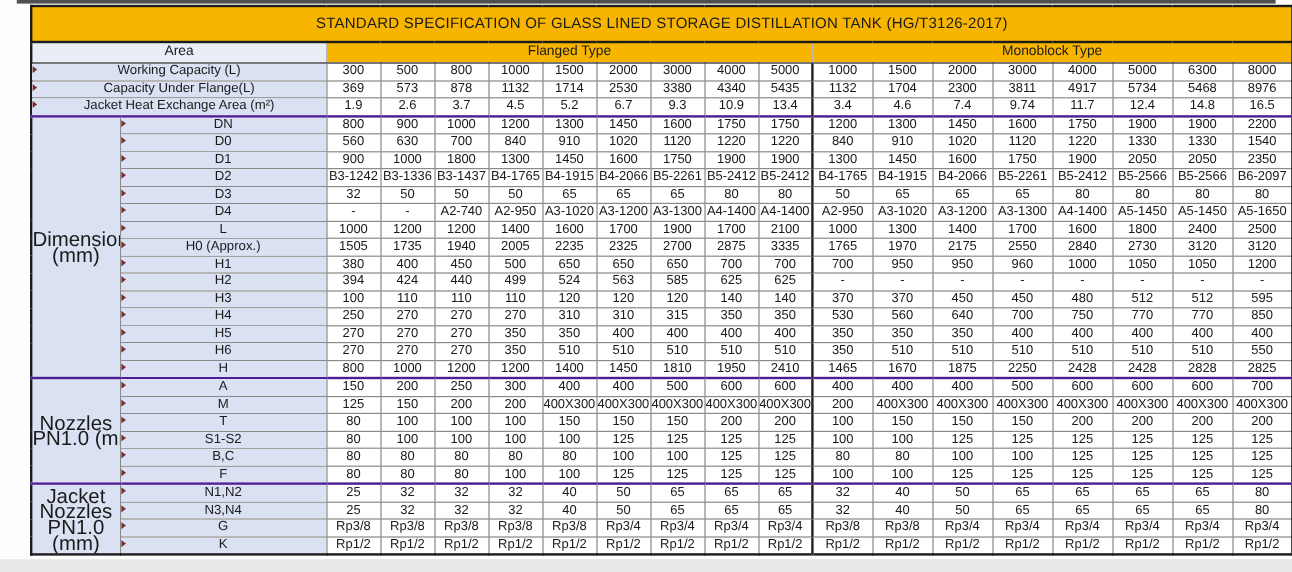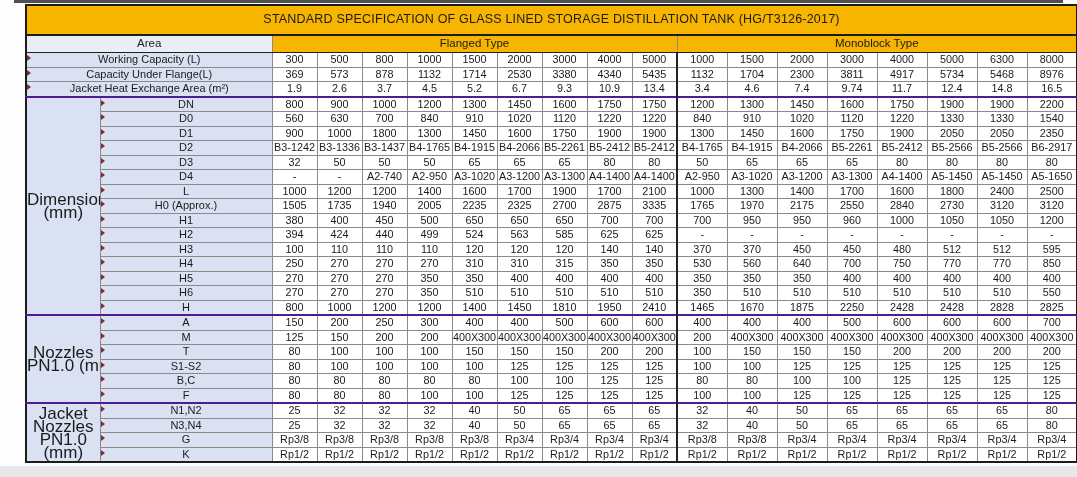--- a/index.html
+++ b/index.html
@@ -199,21 +199,21 @@
             <td class="val">B5-2261</td>
             <td class="val">B5-2412</td>
             <td class="val">B5-2412</td>
             <td class="val mono-start">B4-1765</td>
             <td class="val">B4-1915</td>
             <td class="val">B4-2066</td>
             <td class="val">B5-2261</td>
             <td class="val">B5-2412</td>
             <td class="val">B5-2566</td>
             <td class="val">B5-2566</td>
-            <td class="val">B6-2917</td>
+            <td class="val">B6-2097</td>
           </tr>
           <tr class="">
             <td class="lbl notch">D3</td>
             <td class="val">32</td>
             <td class="val">50</td>
             <td class="val">50</td>
             <td class="val">50</td>
             <td class="val">65</td>
             <td class="val">65</td>
             <td class="val">65</td>

